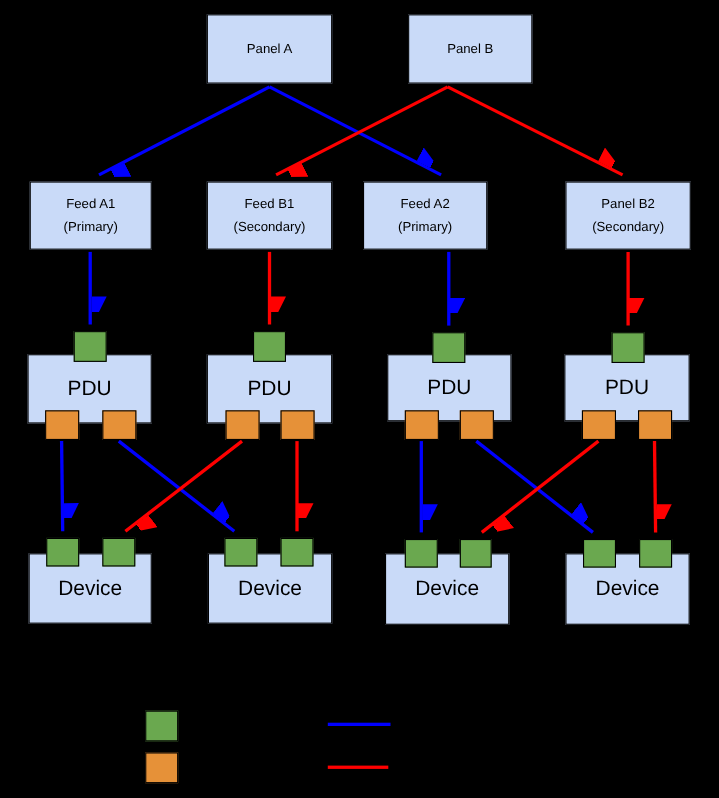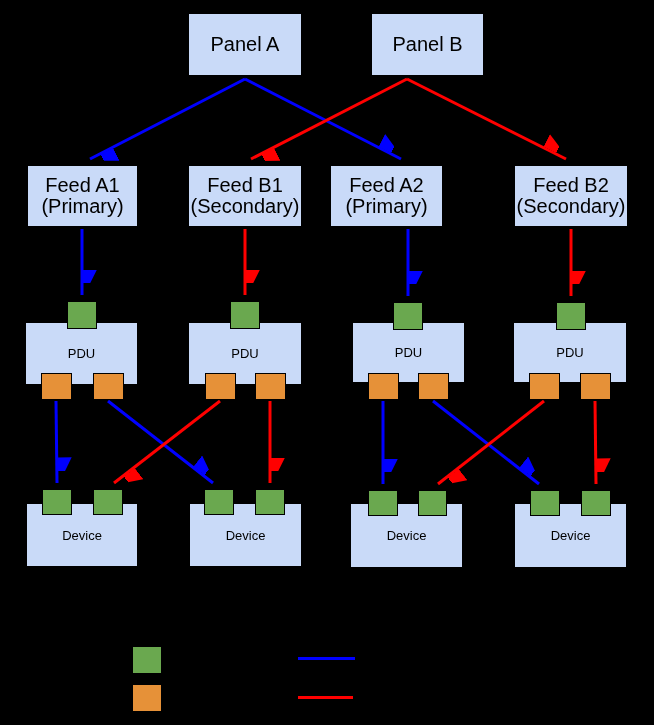--- a/index.html
+++ b/index.html
@@ -17,26 +17,26 @@
   .box{
     position:absolute;
     background:var(--box-fill,#c9daf8);
     border:1px solid var(--box-border,#000);
     box-sizing:border-box;
     display:flex;
     flex-direction:column;
     align-items:center;
     justify-content:center;
     color:var(--text,#000);
-    font-size:20px;
+    font-size:12px;
     line-height:21px;
     text-align:center;
     z-index:2;
   }
-  .box.big-label{font-size:13px;}
+  .box.big-label{font-size:19px;}
   .port{
     position:absolute;
     box-sizing:border-box;
     border:1px solid #000;
     z-index:3;
   }
   .port.in{background:var(--input-port,#6aa84f);}
   .port.out{background:var(--output-port,#e69138);}
   #edges{
     position:absolute;
@@ -111,21 +111,21 @@
   </div>
   <div class="box" style="left:188px;top:165px;width:114px;height:62px;">
     <span>Feed B1</span>
     <span>(Secondary)</span>
   </div>
   <div class="box" style="left:330px;top:165px;width:113px;height:62px;">
     <span>Feed A2</span>
     <span>(Primary)</span>
   </div>
   <div class="box" style="left:514px;top:165px;width:114px;height:62px;">
-    <span>Feed B2</span>
+    <span>Panel B2</span>
     <span>(Secondary)</span>
   </div>
 
   <div class="box big-label" style="left:25px;top:322px;width:113px;height:63px;">
     <span>PDU</span>
   </div>
   <div class="port in" style="left:67px;top:301px;width:30px;height:28px;"></div>
   <div class="port out" style="left:41px;top:373px;width:31px;height:27px;"></div>
   <div class="port out" style="left:93px;top:373px;width:31px;height:27px;"></div>
 

